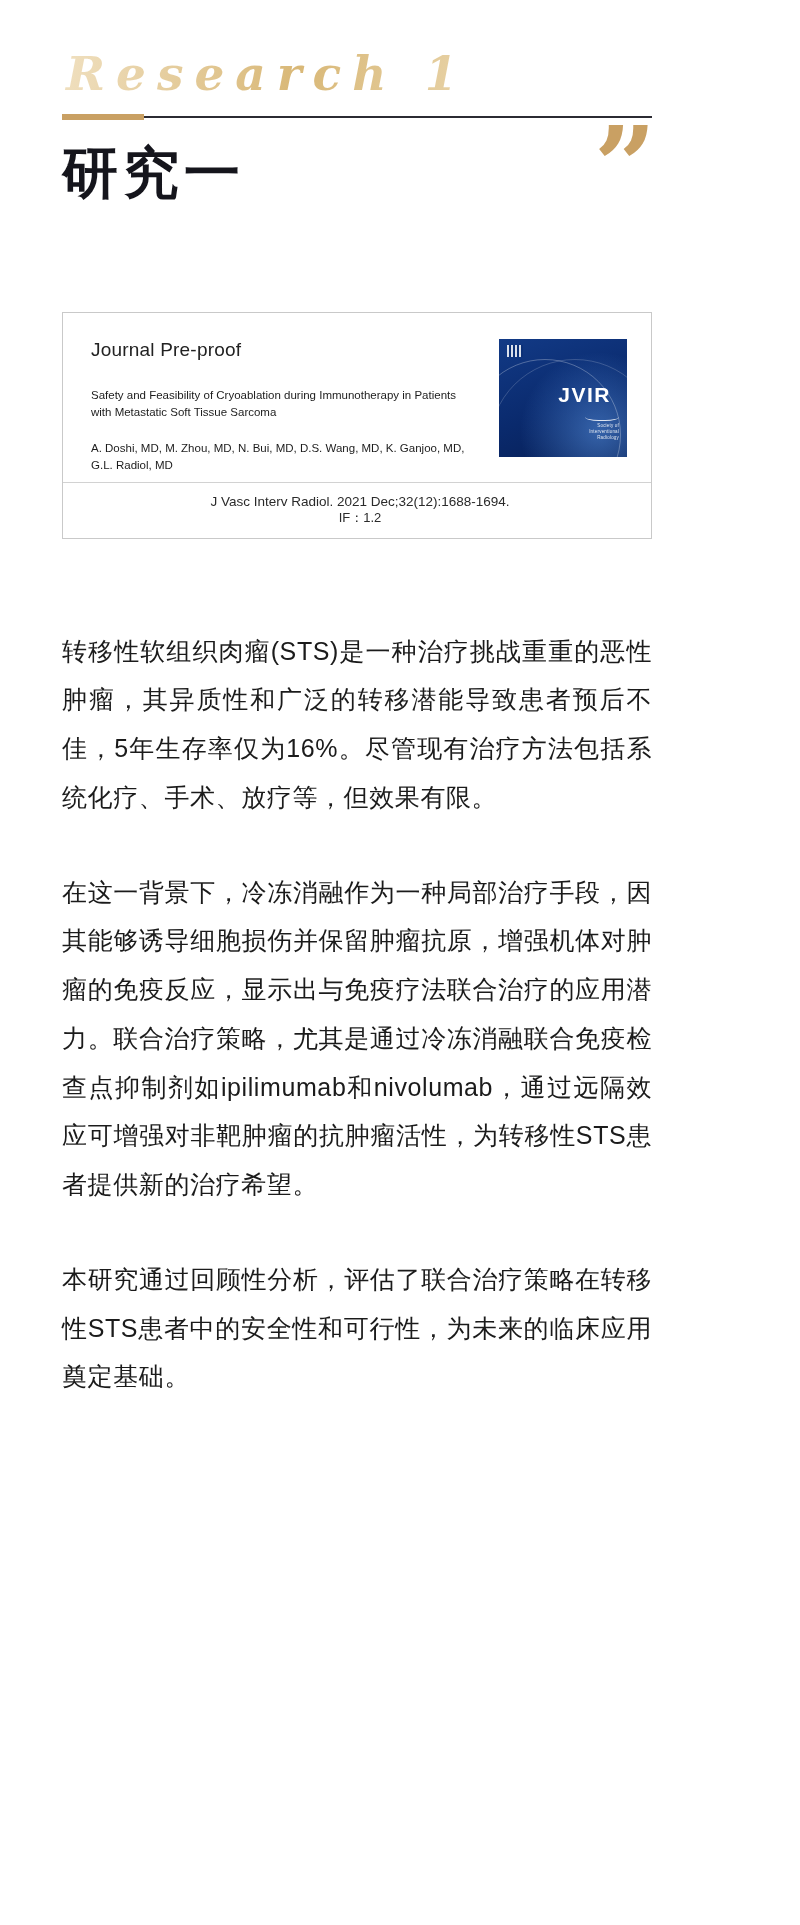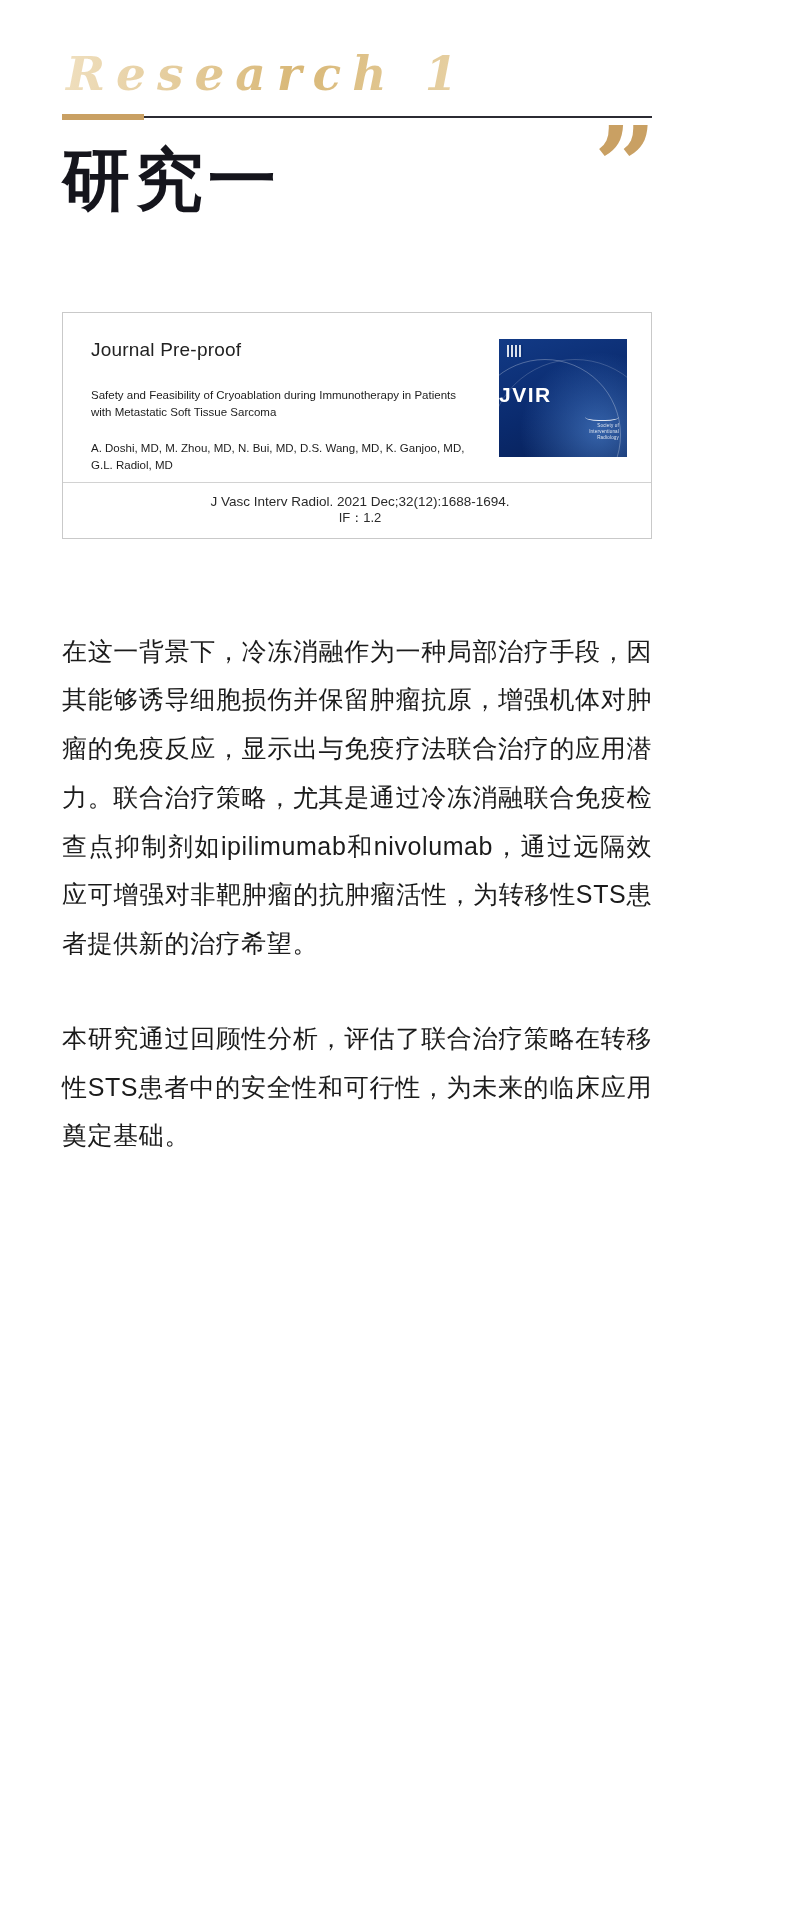--- a/index.html
+++ b/index.html
@@ -61,21 +61,21 @@
     left: 82px;
     top: 2px;
     right: 0;
     height: 2px;
     background: #2b2b33;
   }
   .header-cn {
     margin-top: 16px;
     font-family: "DejaVu Serif", serif;
     font-weight: bold;
-    font-size: 68px;
+    font-size: 56px;
     letter-spacing: 5px;
     color: #15151c;
     line-height: 1.15;
   }
   .quote-mark {
     position: absolute;
     right: 0px;
     top: 112px;
     font-family: "DejaVu Serif", serif;
     font-weight: bold;
@@ -150,23 +150,23 @@
     left: -10px;
     bottom: -74px;
     width: 170px;
     height: 170px;
     border-radius: 50%;
     border: 1px solid rgba(255,255,255,0.18);
   }
   .cover-jvir {
     position: absolute;
     left: 0;
-    right: 10px;
+    right: 16px;
     top: 44px;
-    text-align: left;
+    text-align: right;
     color: #fff;
     font-weight: bold;
     font-size: 21px;
     letter-spacing: 1.5px;
   }
   .cover-topbar {
     position: absolute;
     left: 8px;
     top: 6px;
     width: 16px;
@@ -262,17 +262,18 @@
         </div>
       </div>
     </div>
     <div class="paper-footer">
       <div>J Vasc Interv Radiol. 2021 Dec;32(12):1688-1694.</div>
       <div class="if">IF：1.2</div>
     </div>
   </div>
 
   <div class="body-copy">
+    <p>转移性软组织肉瘤(STS)是一种治疗挑战重重的恶性肿瘤，其异质性和广泛的转移潜能导致患者预后不佳，5年生存率仅为16%。尽管现有治疗方法包括系统化疗、手术、放疗等，但效果有限。</p>
     <p>在这一背景下，冷冻消融作为一种局部治疗手段，因其能够诱导细胞损伤并保留肿瘤抗原，增强机体对肿瘤的免疫反应，显示出与免疫疗法联合治疗的应用潜力。联合治疗策略，尤其是通过冷冻消融联合免疫检查点抑制剂如ipilimumab和nivolumab，通过远隔效应可增强对非靶肿瘤的抗肿瘤活性，为转移性STS患者提供新的治疗希望。</p>
     <p>本研究通过回顾性分析，评估了联合治疗策略在转移性STS患者中的安全性和可行性，为未来的临床应用奠定基础。</p>
   </div>
 
 </div>
 
 </body></html>

